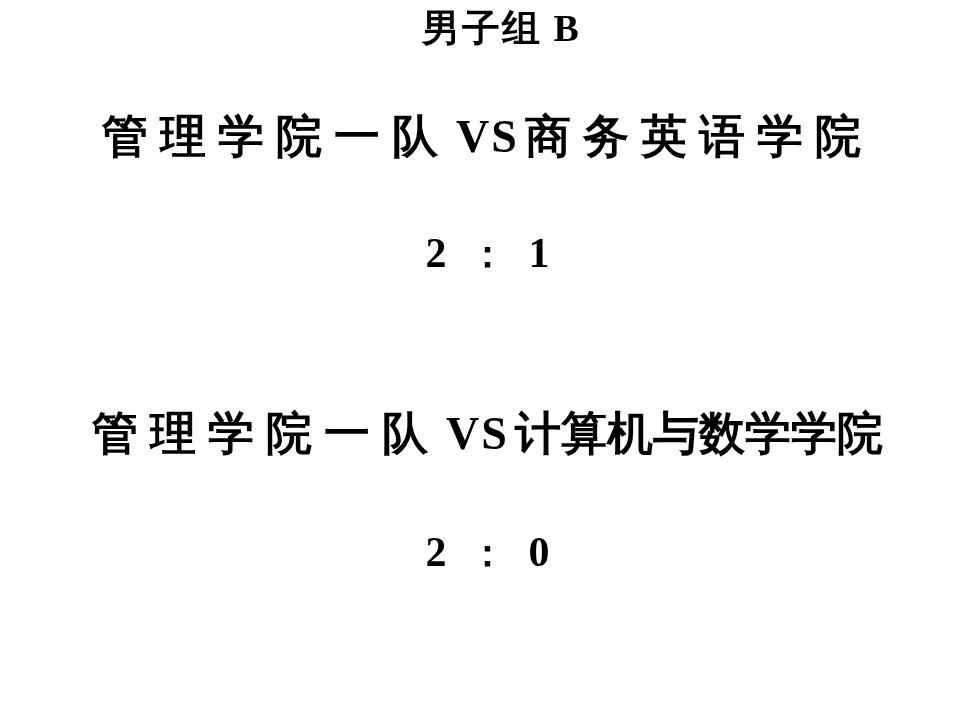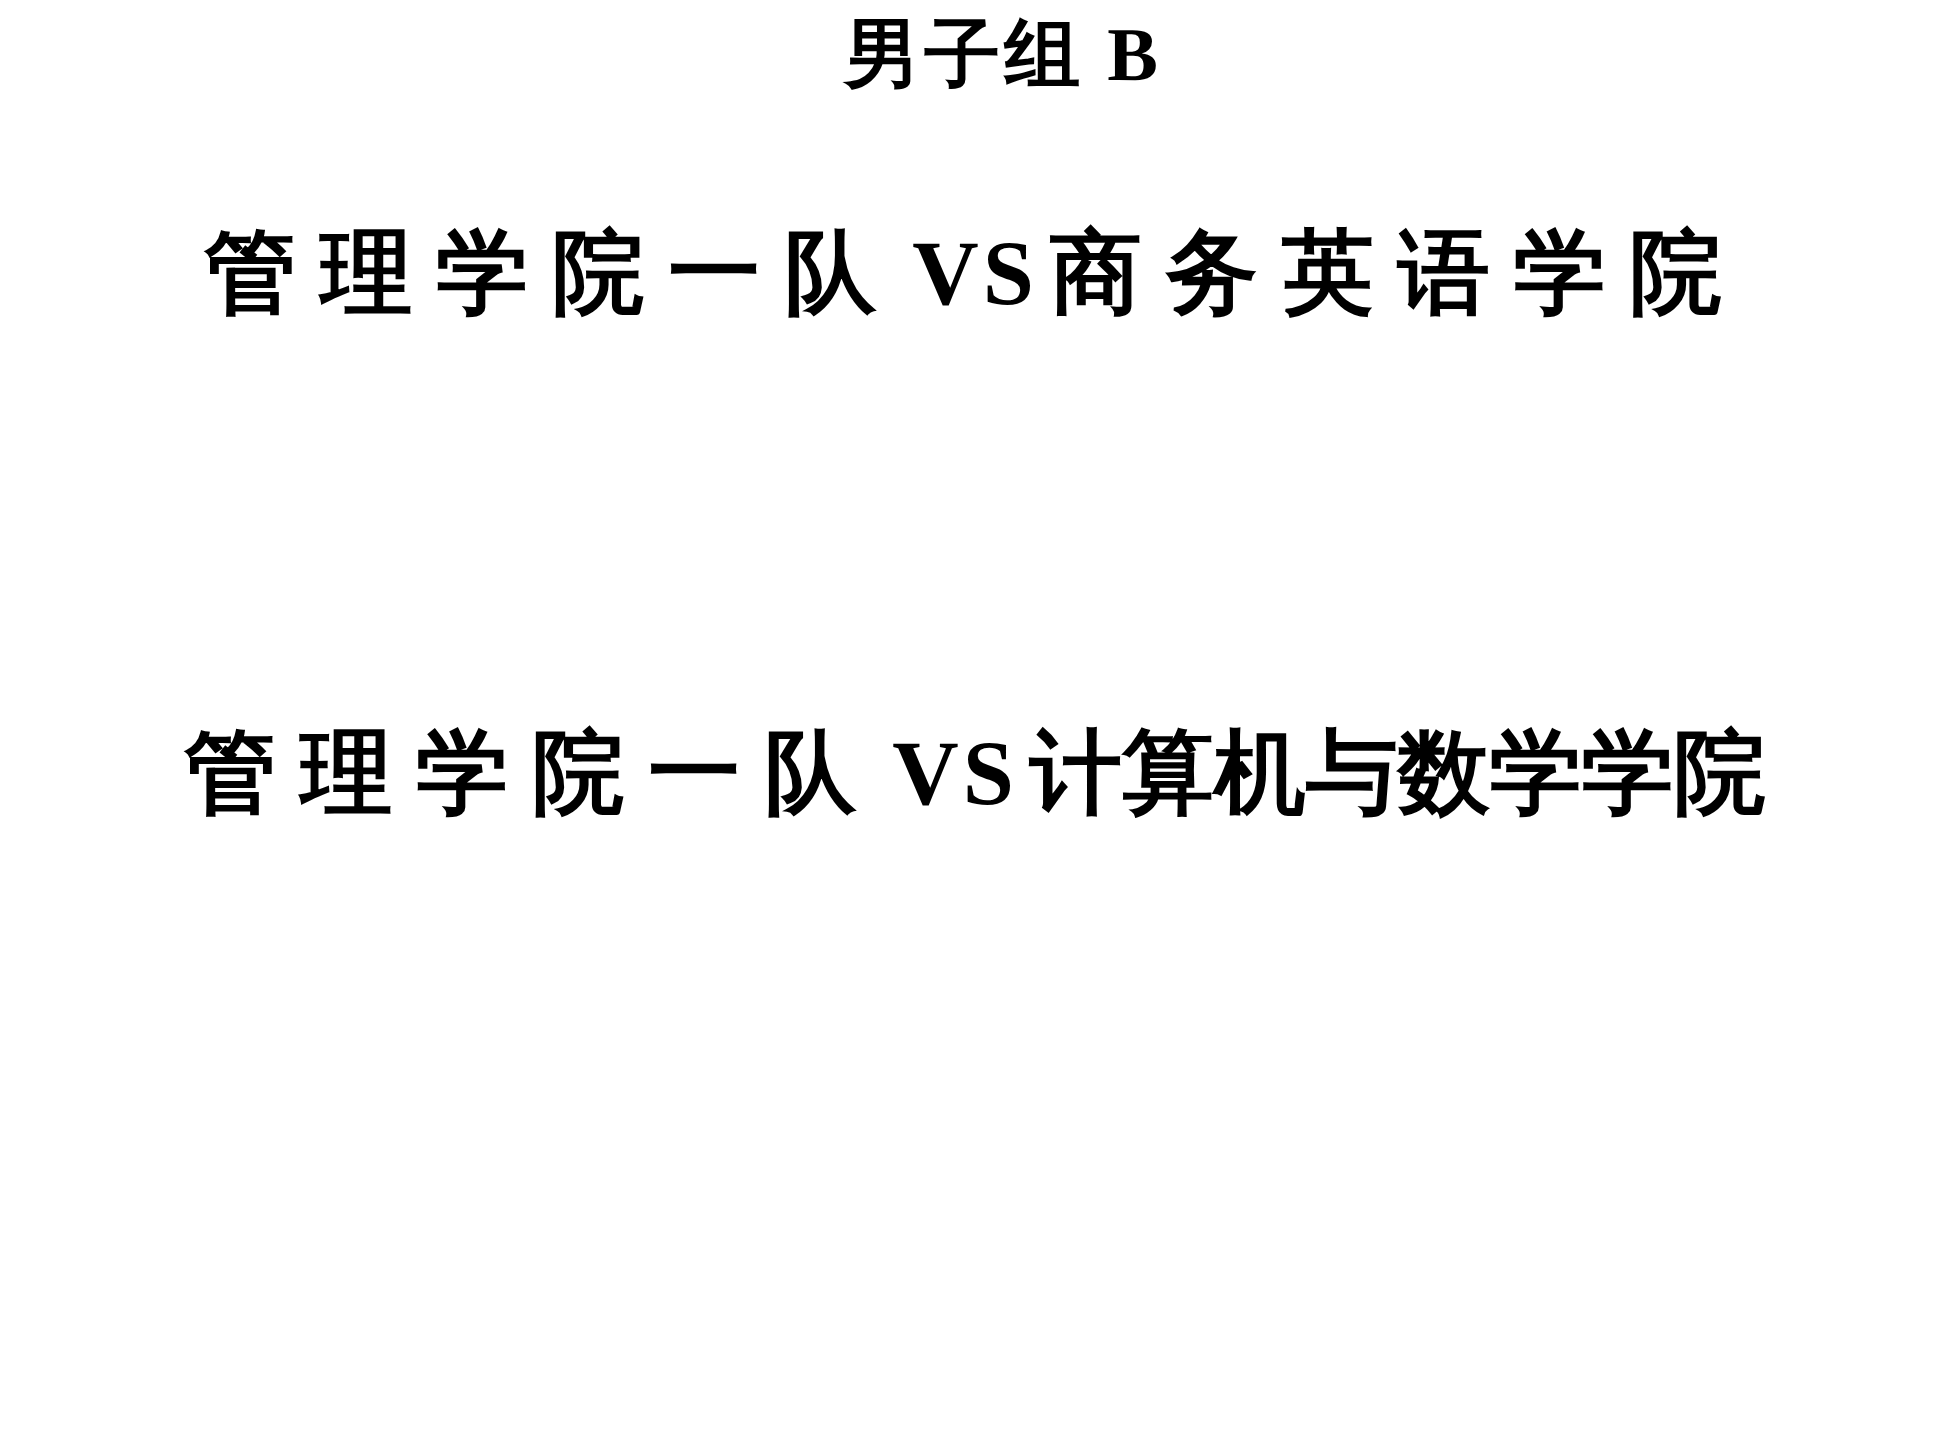--- a/index.html
+++ b/index.html
@@ -85,26 +85,32 @@
   <div class="block group-title">男子组 B</div>
 
   <div class="sp-a"></div>
 
   <div class="block matchup">
     <span class="team">管理学院一队</span><span class="vs">VS</span><span class="team">商务英语学院</span>
   </div>
 
   <div class="sp-b"></div>
 
+  <div class="block score">
+    <span class="num">2</span><span class="colon">：</span><span class="num">1</span>
+  </div>
 
   <div class="sp-c"></div>
 
 
   <div class="sp-d"></div>
 
   <div class="block matchup">
     <span class="team">管理学院一队</span><span class="vs">VS</span><span class="team tight">计算机与数学学院</span>
   </div>
 
   <div class="sp-e"></div>
 
+  <div class="block score">
+    <span class="num">2</span><span class="colon">：</span><span class="num">0</span>
+  </div>
 
 </div>
 
 </body></html>

